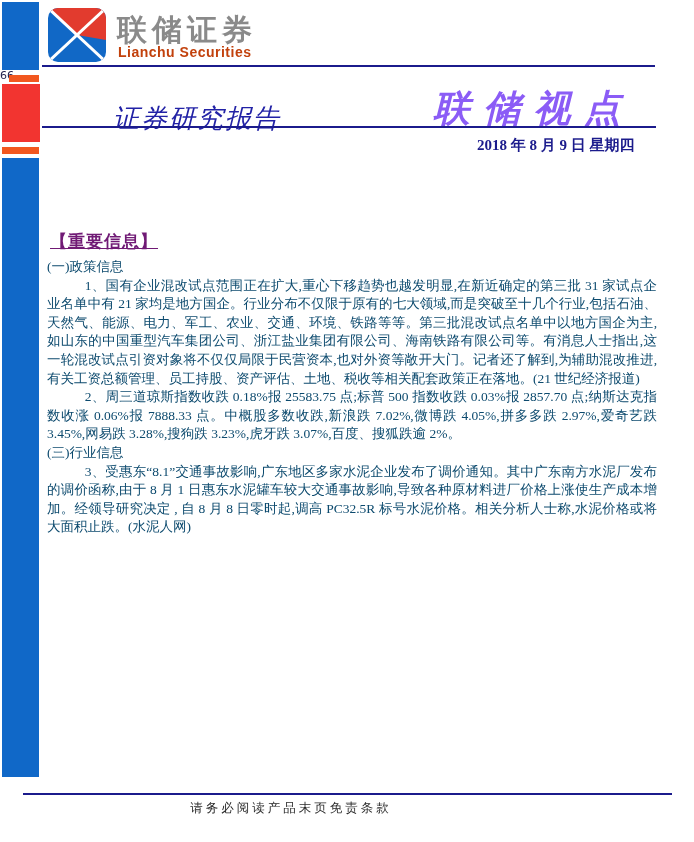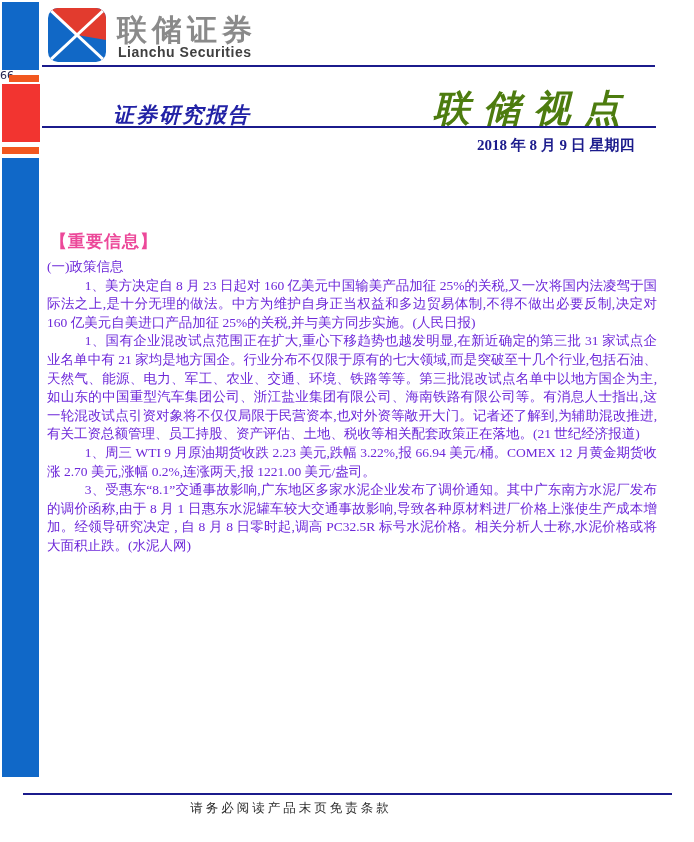--- a/index.html
+++ b/index.html
@@ -19,45 +19,45 @@
     font-family:"DejaVu Sans", sans-serif;
   }
   
   .logo-icon{position:absolute;left:48px;top:8px;width:58px;height:54px;}
   .brand-cn{
     position:absolute;left:117px;top:10px;font-size:30px;font-weight:bold;
     color:#8a8a8a;letter-spacing:5px;font-family:"Liberation Sans", sans-serif;text-align:right;
   }
   .brand-en{
     position:absolute;left:118px;top:44px;font-size:14px;font-weight:bold;
-    color:#404040;letter-spacing:0.5px;font-family:"Liberation Sans", sans-serif;
+    color:#c2410c;letter-spacing:0.5px;font-family:"Liberation Sans", sans-serif;
   }
   .rule{position:absolute;background:#1b1b8c;height:2px;}
   .rule-header{left:42px;top:65px;width:613px;}
   .rule-title{left:42px;top:126px;width:614px;}
   .rule-footer{left:23px;top:793px;width:649px;}
   .report-type{
-    position:absolute;left:113px;top:101px;font-size:21px;font-weight:bold;
+    position:absolute;left:113px;top:101px;font-size:26px;font-weight:normal;
     font-style:italic;color:#2222a6;letter-spacing:2px;
   }
   .masthead-title{
     position:absolute;left:433px;top:84px;font-size:37px;font-weight:bold;
-    color:#4d7c0f;letter-spacing:2px;font-style:italic;white-space:nowrap;
+    color:#8b5cf6;letter-spacing:2px;font-style:italic;white-space:nowrap;
   }
   .masthead-date{
     position:absolute;left:477px;top:136px;font-size:15px;font-weight:bold;
     color:#1b1b8c;white-space:nowrap;
   }
   
   .section-title{
     position:absolute;left:50px;top:230px;font-size:17px;font-weight:bold;
-    color:#ec4899;letter-spacing:1px;
+    color:#701a75;letter-spacing:1px;text-decoration:underline;
   }
   .body-text{
-    position:absolute;left:47px;top:258px;width:610px;color:#6d28d9;
+    position:absolute;left:47px;top:258px;width:610px;color:#0c4a6e;
     font-size:13.5px;line-height:18.6px;text-align:justify;
   }
   .body-text p{margin:0;}
   .body-text p.indent{text-indent:2.8em;}
   
   .footer-disclaimer{
     position:absolute;left:0;top:800px;width:582px;text-align:center;
     font-size:12.5px;color:#2a2a2a;letter-spacing:3px;
   }
 </style>
@@ -91,28 +91,28 @@
 <div class="report-type">证券研究报告</div>
 <div class="masthead-title">联 储 视 点</div>
 <div class="rule rule-title"></div>
 <div class="masthead-date">2018 年 8 月 9 日  星期四</div>
 
 <div class="section-title">【重要信息】</div>
 <div class="body-text">
 
     <p>(一)政策信息</p>
 
-    <p class="indent">1、美方决定自 8 月 23 日起对 160 亿美元中国输美产品加征 25%的关税,又一次将国内法凌驾于国际法之上,是十分无理的做法。中方为维护自身正当权益和多边贸易体制,不得不做出必要反制,决定对 160 亿美元自美进口产品加征 25%的关税,并与美方同步实施。(人民日报)</p>
 
 
     <p class="indent">1、国有企业混改试点范围正在扩大,重心下移趋势也越发明显,在新近确定的第三批 31 家试点企业名单中有 21 家均是地方国企。行业分布不仅限于原有的七大领域,而是突破至十几个行业,包括石油、天然气、能源、电力、军工、农业、交通、环境、铁路等等。第三批混改试点名单中以地方国企为主,如山东的中国重型汽车集团公司、浙江盐业集团有限公司、海南铁路有限公司等。有消息人士指出,这一轮混改试点引资对象将不仅仅局限于民营资本,也对外资等敞开大门。记者还了解到,为辅助混改推进,有关工资总额管理、员工持股、资产评估、土地、税收等相关配套政策正在落地。(21 世纪经济报道)</p>
 
+    <p class="indent">2、周三道琼斯指数收跌 0.18%报 25583.75 点;标普 500 指数收跌 0.03%报 2857.70 点;纳斯达克指数收涨 0.06%报 7888.33 点。中概股多数收跌,新浪跌 7.02%,微博跌 4.05%,拼多多跌 2.97%,爱奇艺跌 3.45%,网易跌 3.28%,搜狗跌 3.23%,虎牙跌 3.07%,百度、搜狐跌逾 2%。</p>
 
+    <p>(三)行业信息</p>
 
-    <p class="indent">1、周三 WTI 9 月原油期货收跌 2.23 美元,跌幅 3.22%,报 66.94 美元/桶。COMEX 12 月黄金期货收涨 2.70 美元,涨幅 0.2%,连涨两天,报 1221.00 美元/盎司。</p>
 
 
     <p class="indent">3、受惠东“8.1”交通事故影响,广东地区多家水泥企业发布了调价通知。其中广东南方水泥厂发布的调价函称,由于 8 月 1 日惠东水泥罐车较大交通事故影响,导致各种原材料进厂价格上涨使生产成本增加。经领导研究决定 , 自 8 月 8 日零时起,调高 PC32.5R 标号水泥价格。相关分析人士称,水泥价格或将大面积止跌。(水泥人网)</p>
 
   </div>
 
 <div class="rule rule-footer"></div>
 <div class="footer-disclaimer">请务必阅读产品末页免责条款</div>
 
 </body></html>

